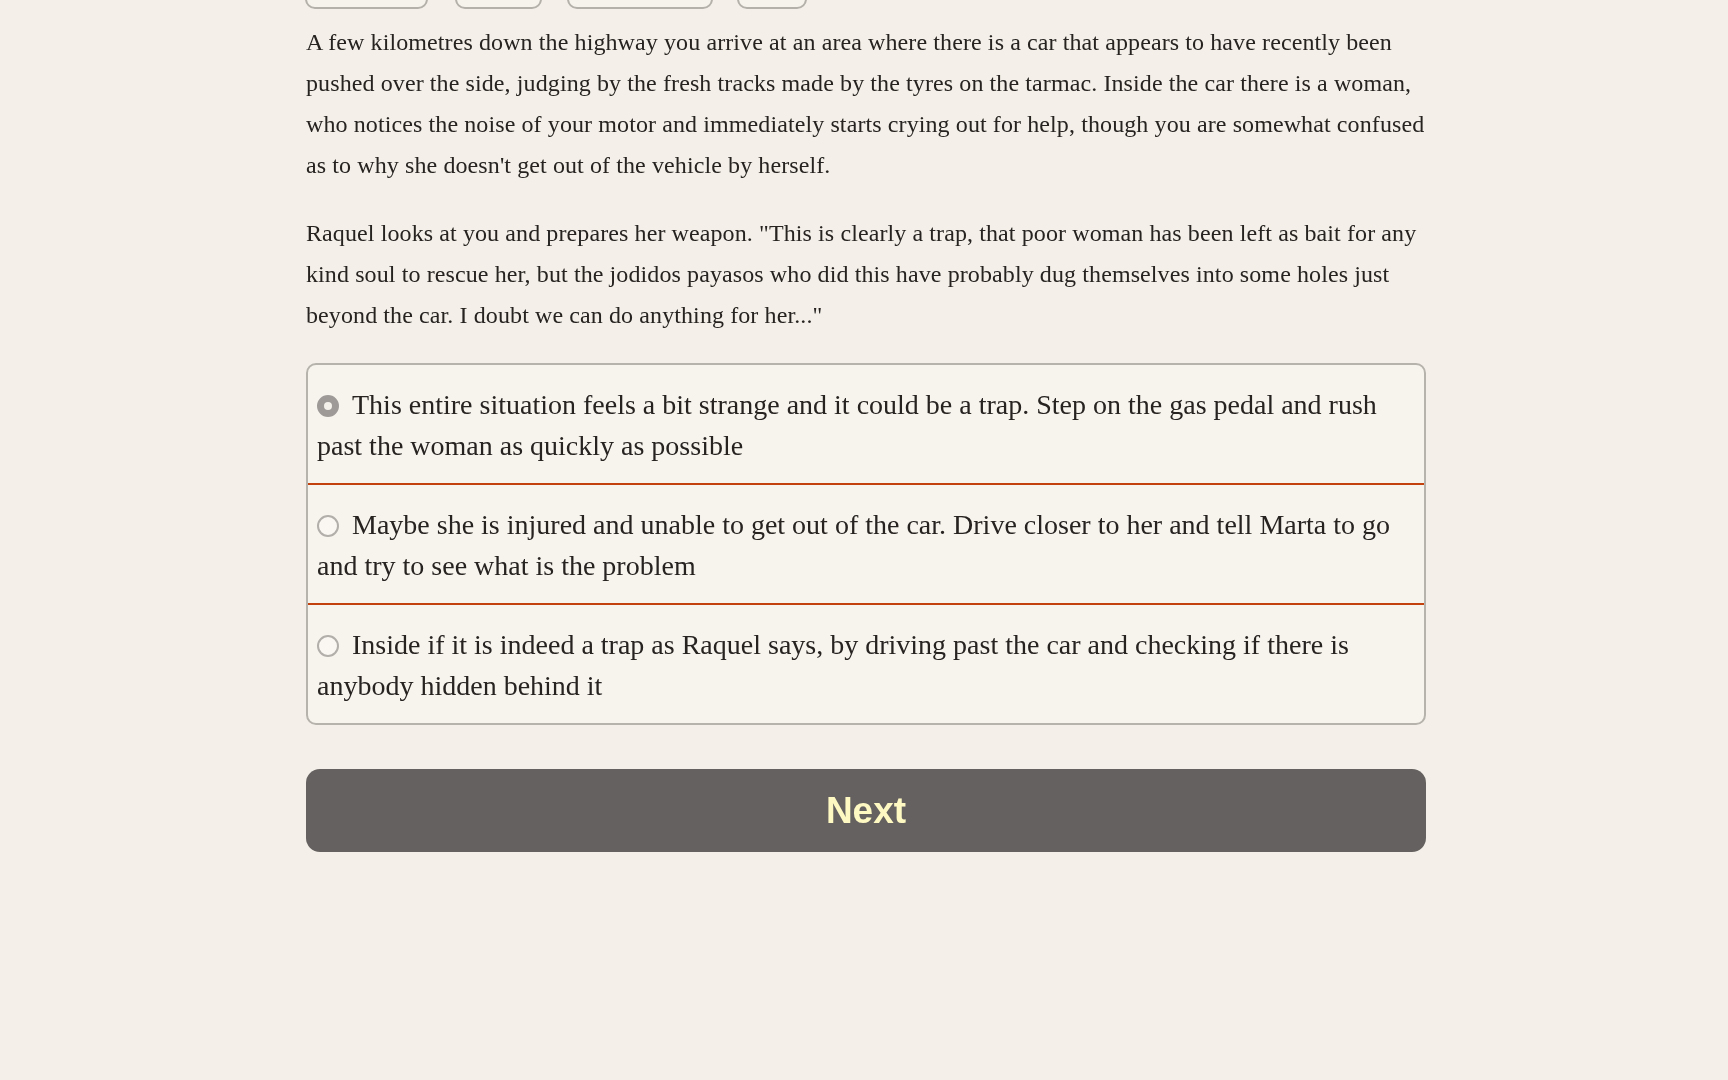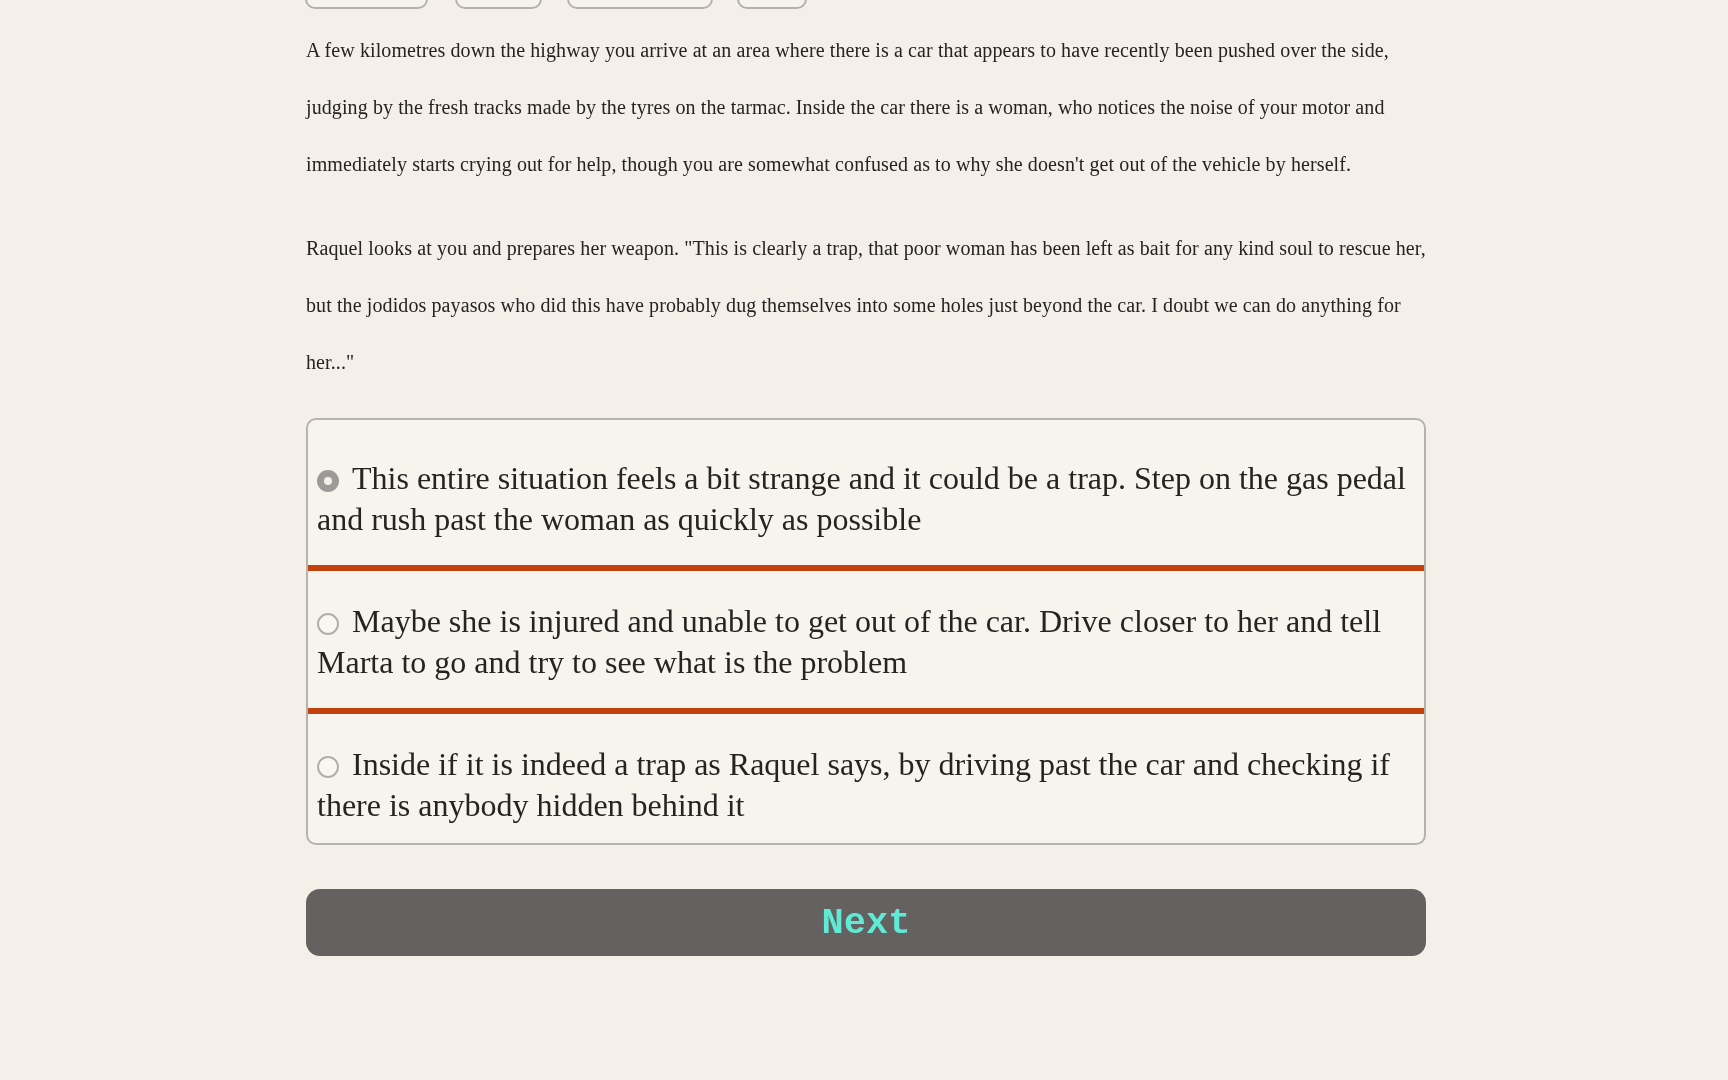--- a/index.html
+++ b/index.html
@@ -34,44 +34,43 @@
   
   .content {
     position: absolute;
     left: 306px;
     top: 0;
     width: 1120px;
     padding-top: 22px;
   }
   .content p {
     margin: 0 0 27px 0;
-    font-size: 20px;
-    line-height: 57px;
+    font-size: 24px;
+    line-height: 41px;
     letter-spacing: 0.1px;
   }
 
   
   .choices {
     margin-top: 9px;
     border: 2px solid #b6b2ac;
     border-radius: 10px;
     background: #f7f4ee;
     box-sizing: border-box;
     overflow: hidden;
   }
   .choice {
     display: block;
-    padding: 30px 18px 17px 9px;
-    font-size: 32px;
+    padding: 19px 18px 17px 9px;
+    font-size: 28px;
     line-height: 41px;
     cursor: pointer;
-    margin-top: 8px;
   }
   .choice + .choice {
-    border-top: 6px solid #c2410c;
+    border-top: 2px solid #c2410c;
   }
   .radio {
     display: inline-block;
     width: 22px;
     height: 22px;
     border-radius: 50%;
     border: 2px solid #b2aeaa;
     background: #faf7f2;
     box-sizing: border-box;
     vertical-align: -3px;
@@ -91,27 +90,27 @@
     height: 8px;
     margin: -4px 0 0 -4px;
     border-radius: 50%;
     background: #f4f1ea;
   }
 
   
   .next {
     display: block;
     width: 100%;
-    height: 67px;
+    height: 83px;
     margin-top: 44px;
     border: none;
     border-radius: 14px;
     background: #646160;
-    color: #5eead4;
-    font-family: Liberation Mono, monospace;
+    color: #fef9c3;
+    font-family: Liberation Sans, sans-serif;
     font-size: 37px;
     font-weight: bold;
     cursor: pointer;
   }
 </style>
 </head>
 <body>
 
 <div>
 

